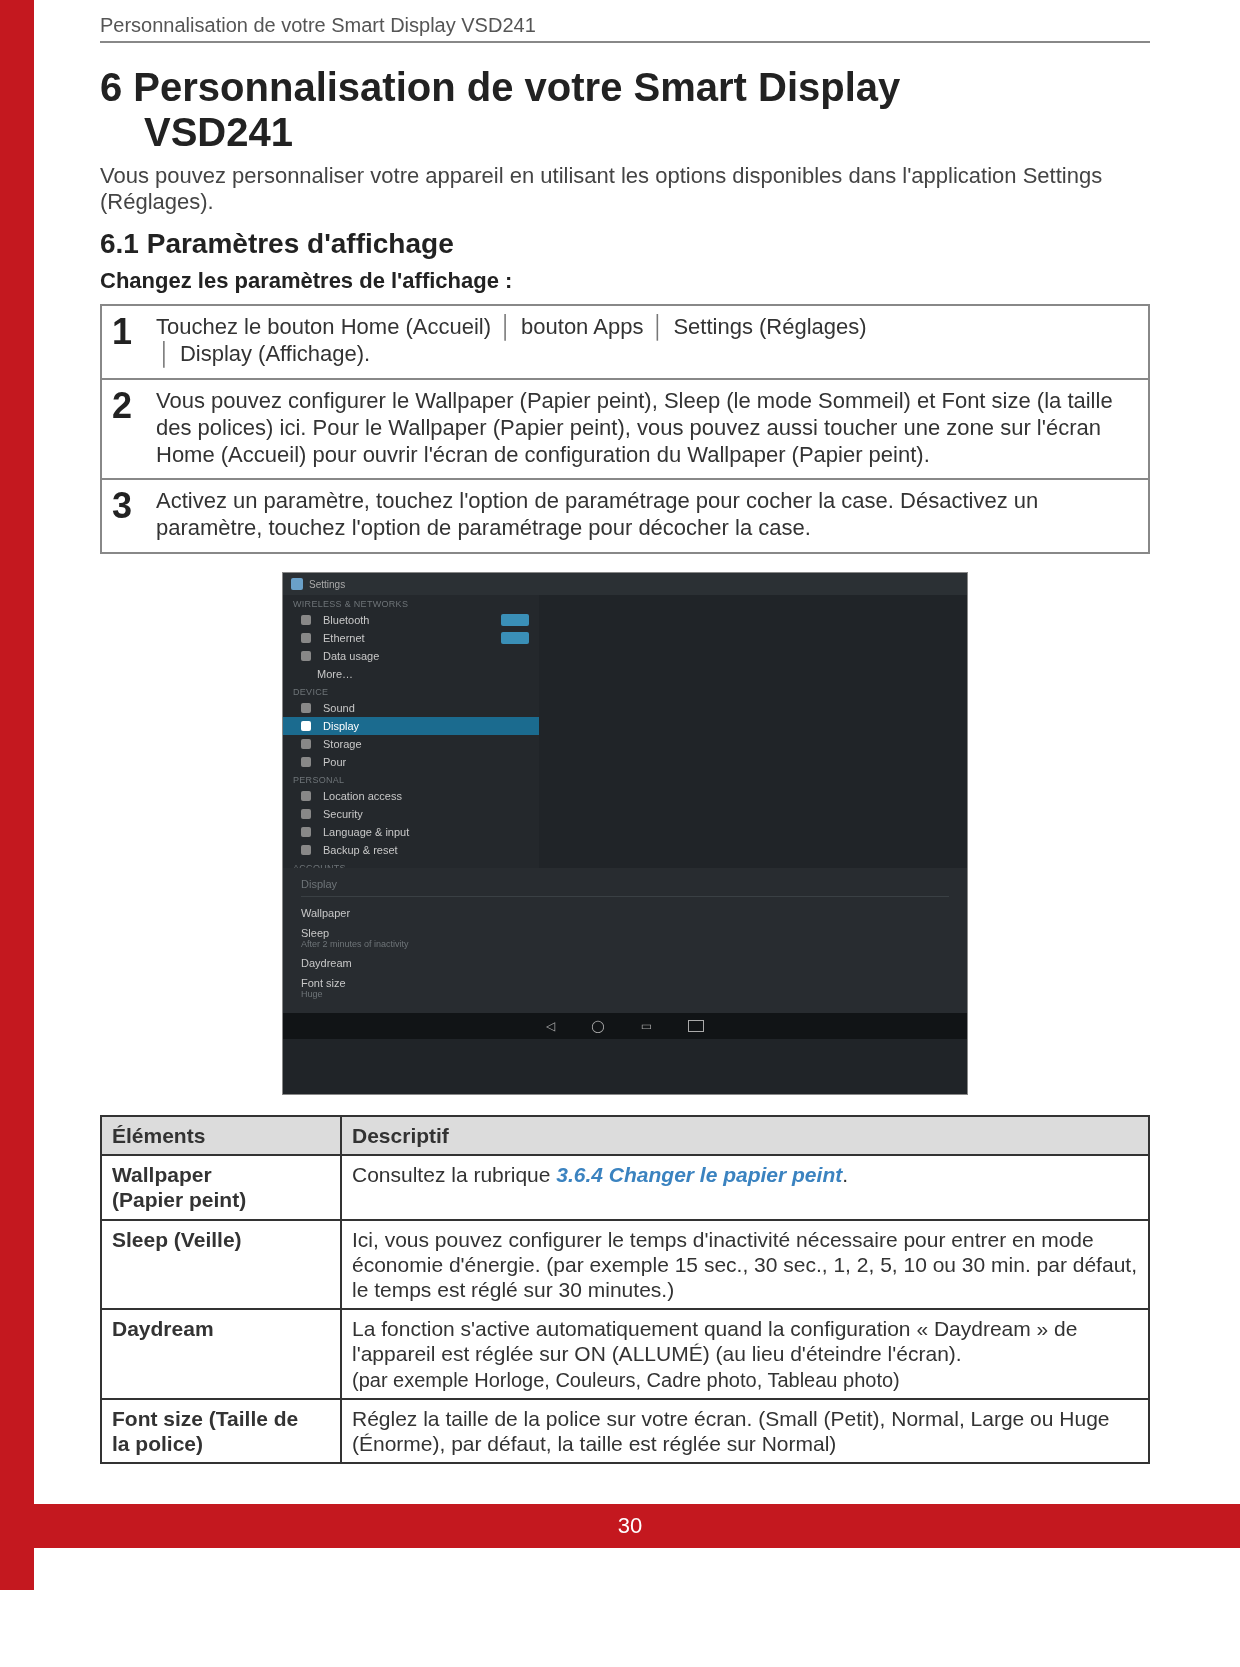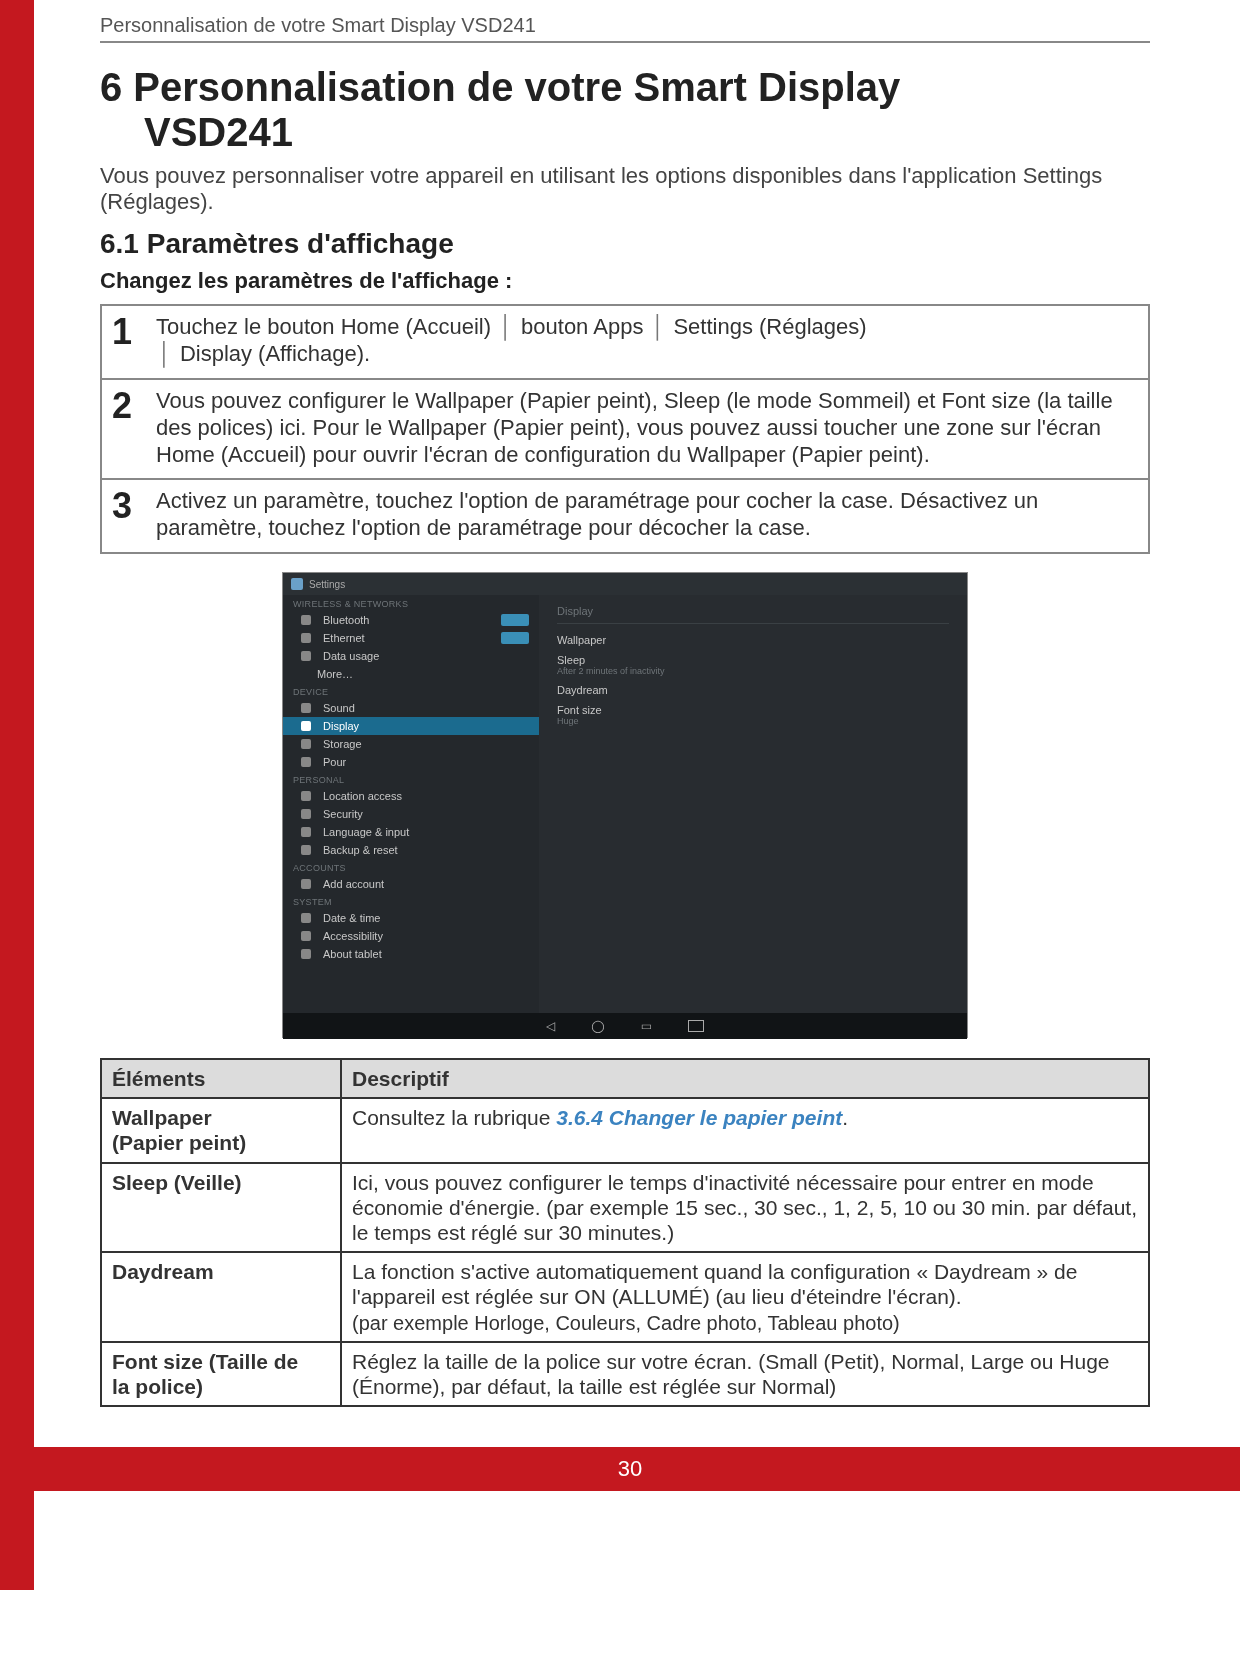--- a/index.html
+++ b/index.html
@@ -75,38 +75,38 @@
   .step-text {
     font-size: 22px;
     color: #333;
     line-height: 1.22;
   }
   .sep { color: #777; padding: 0 2px; font-weight: normal; }
 
   
   .screenshot {
     width: 686px;
-    height: 466px;
+    height: 523px;
     margin: 18px auto 0 auto;
     background: #202428;
     border: 1px solid #888;
     position: relative;
     font-size: 11px;
     color: #ccc;
   }
   .ss-titlebar {
     height: 22px;
     background: #2b3034;
     display:flex; align-items:center;
     padding: 0 8px;
     gap:6px;
     font-size:10px; color:#aaa;
   }
   .ss-titlebar .gear { width:12px;height:12px;background:#6aa0c8;border-radius:2px; }
-  .ss-body { display:flex; height: 418px; }
+  .ss-body { display:flex; height: 418px; flex-direction: column; }
   .ss-left {
     width: 256px;
     background: #24282c;
     overflow:hidden;
   }
   .ss-right {
     flex:1;
     background: #282c30;
     padding: 10px 18px;
   }

